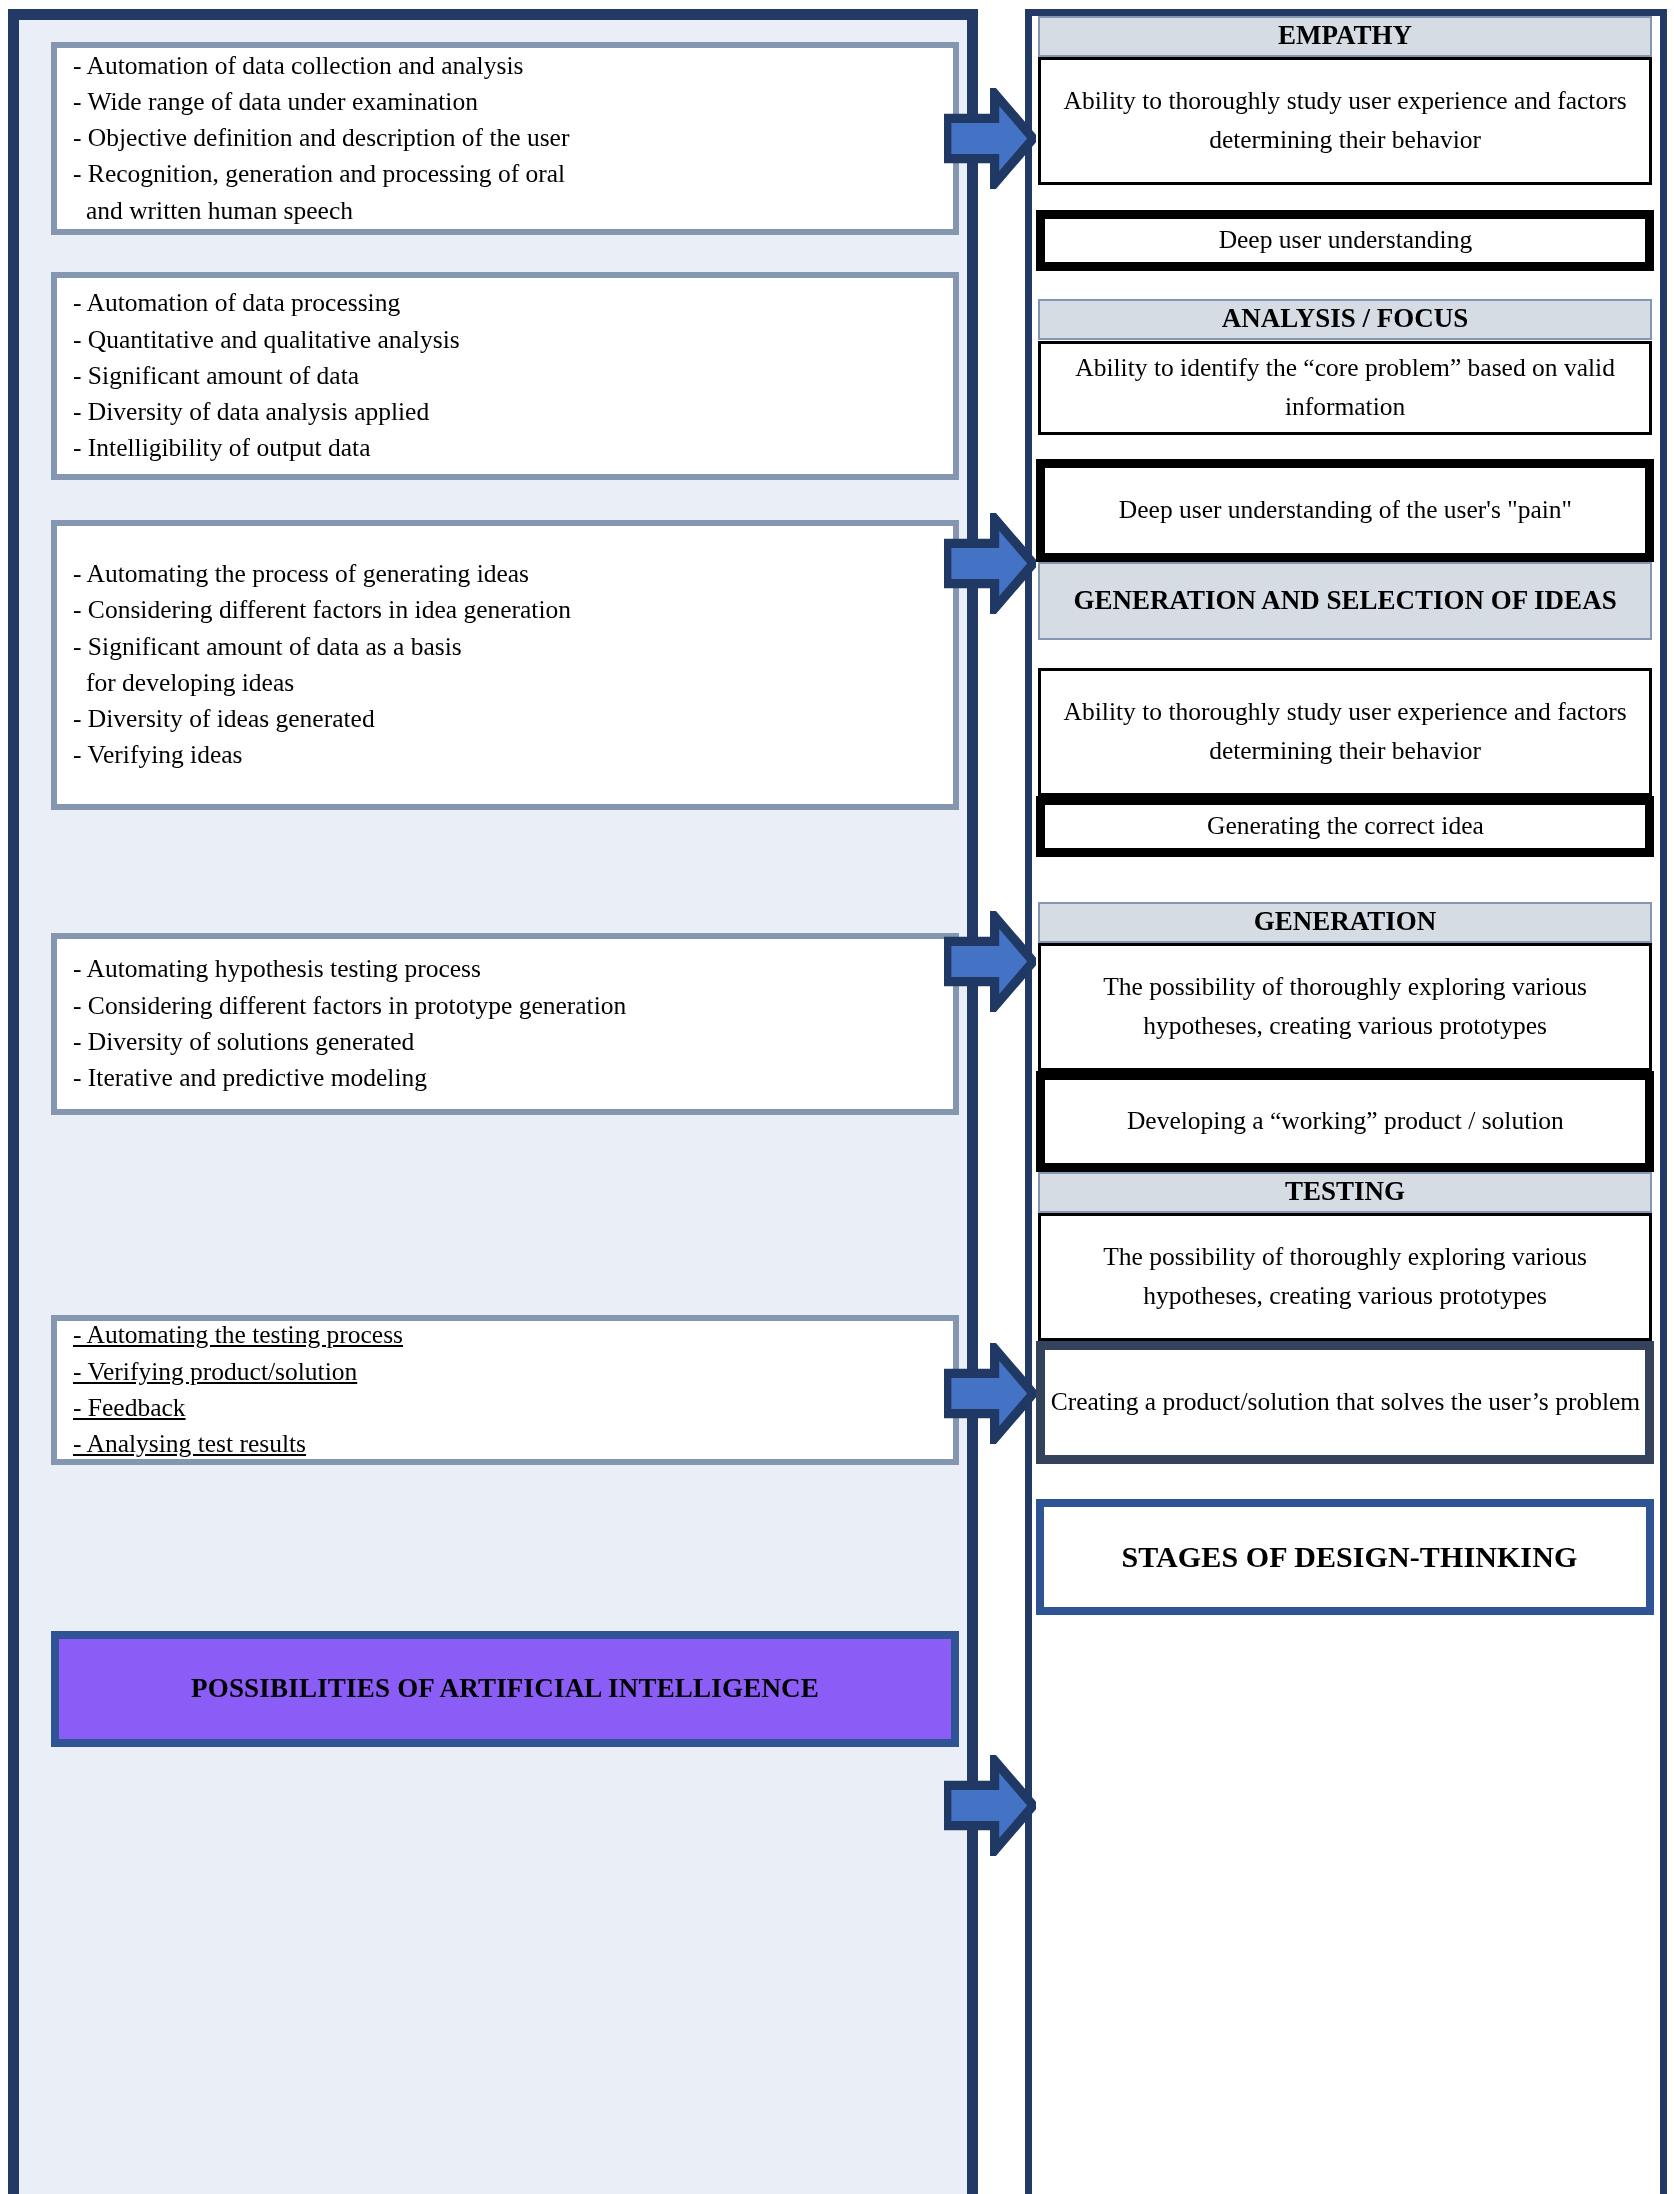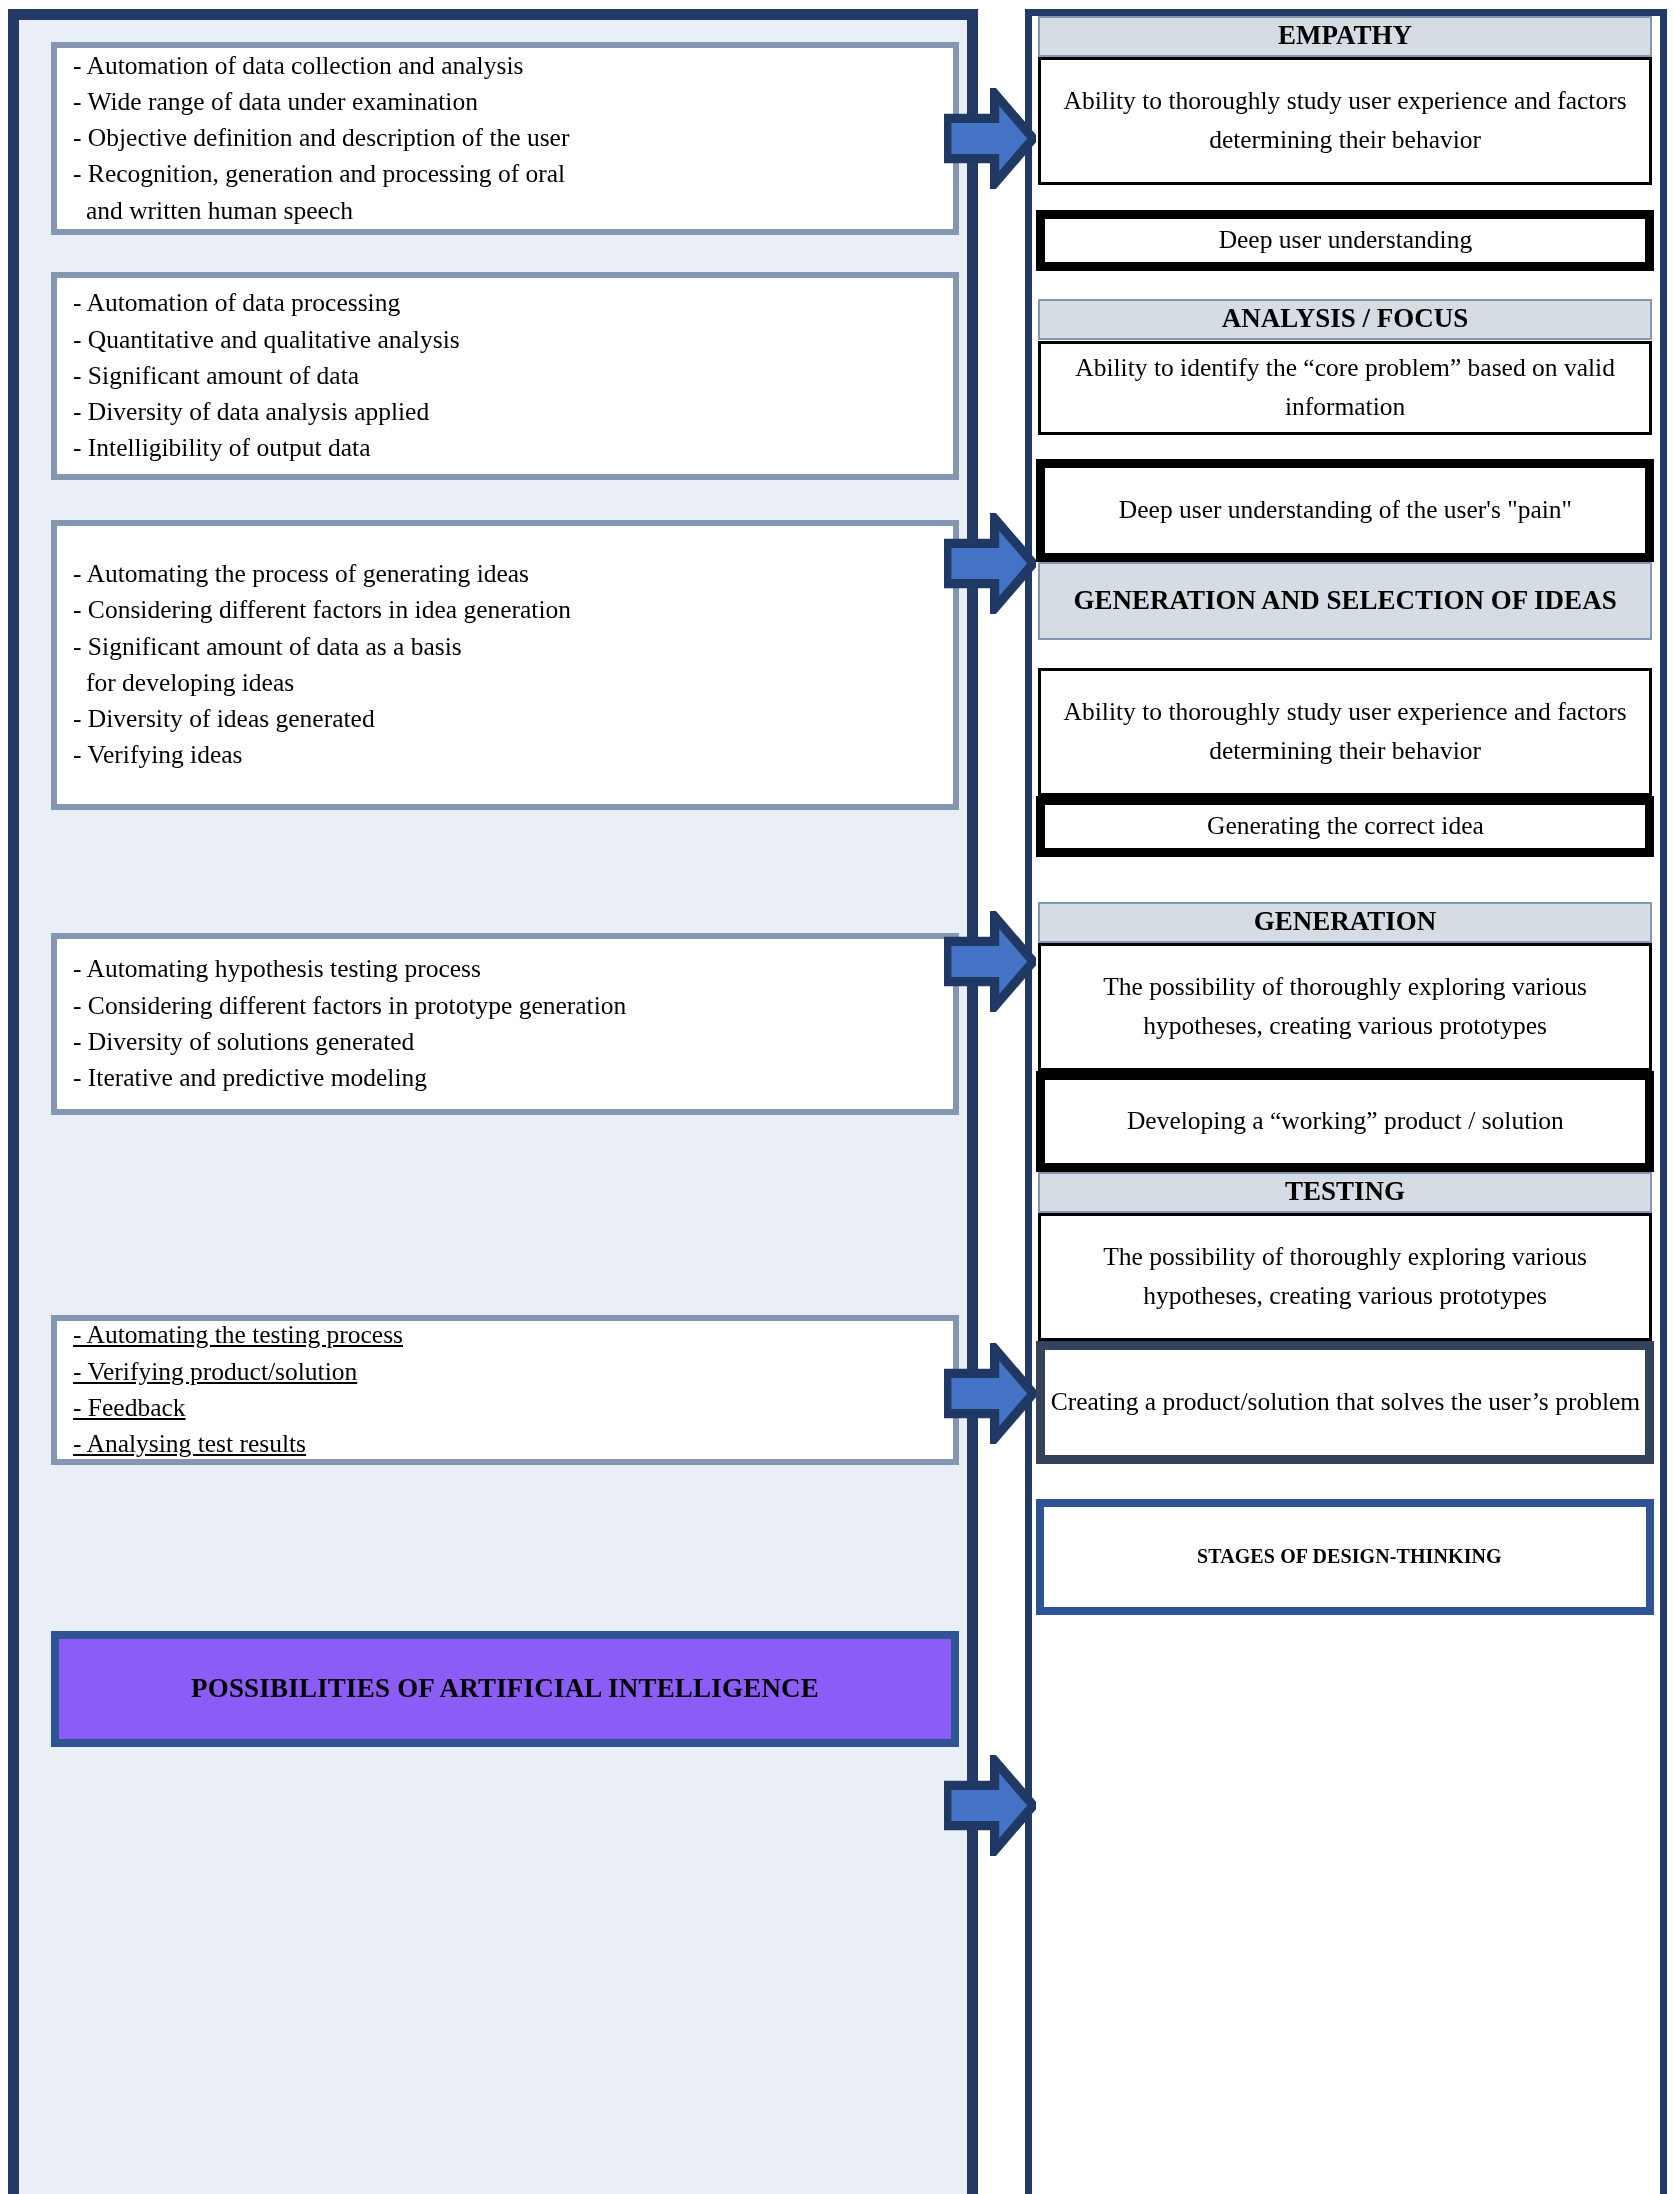--- a/index.html
+++ b/index.html
@@ -87,21 +87,21 @@
   }
 
   .right-title-box{
     position:absolute;left:4.4px;width:618px;
     background:#ffffff;
     border:8.8px solid #2e5496;
     box-sizing:border-box;
     display:flex;align-items:center;justify-content:center;
   }
   .right-title-text{
-    font-size:20px;font-weight:bold;letter-spacing:0.1px;color:#000000;text-align:center;margin-left:8px;
+    font-size:30px;font-weight:bold;letter-spacing:0.1px;color:#000000;text-align:center;margin-left:8px;
   }
 
   
   .arrow{position:absolute;width:92px;height:101px;}
   .arrow svg{display:block;width:100%;height:100%;}
 </style>
 </head>
 <body>
 
 <div class="canvas">

